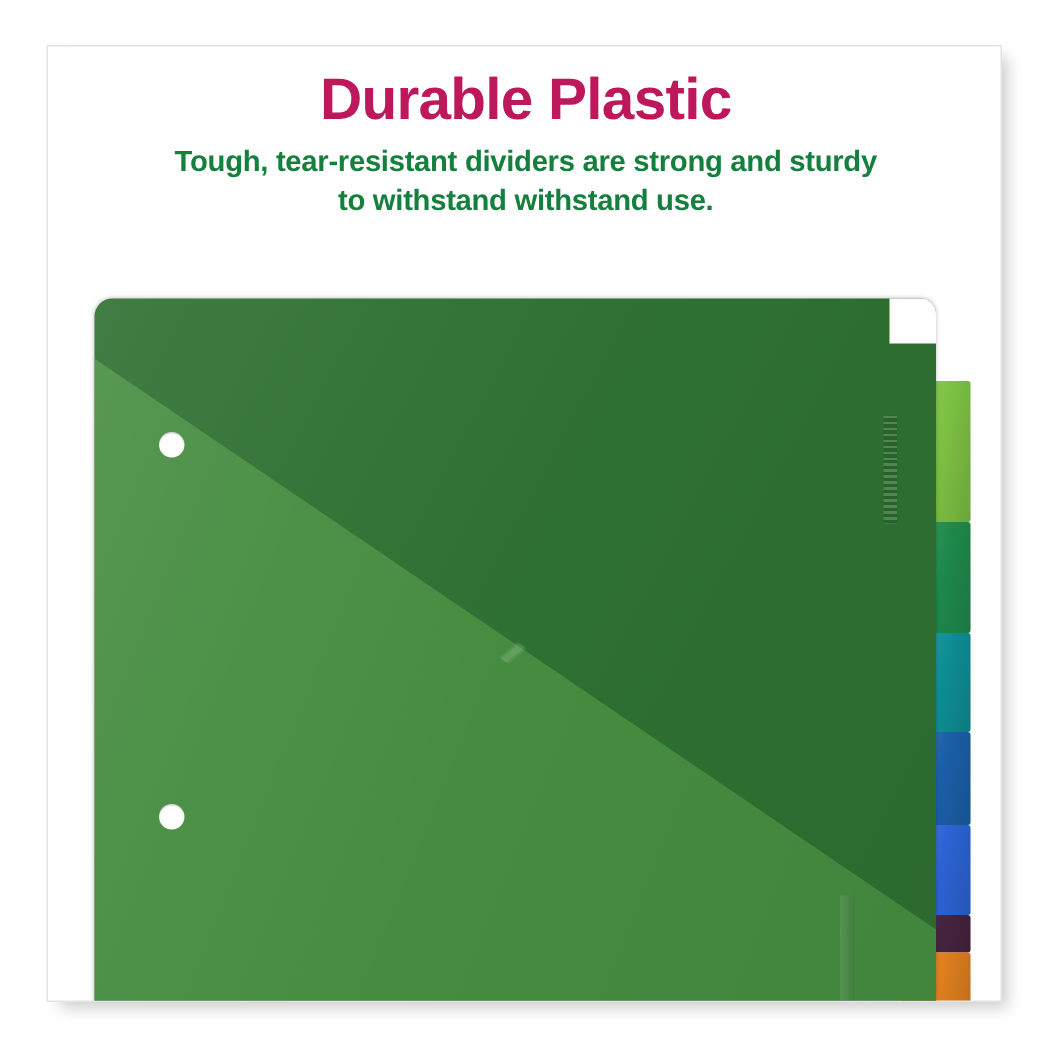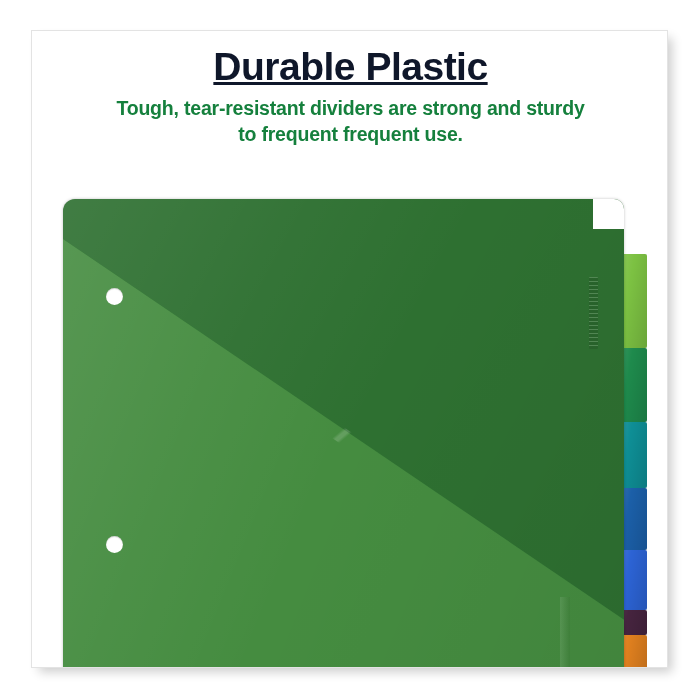--- a/index.html
+++ b/index.html
@@ -211,24 +211,24 @@
 
 </style>
 </head>
 <body>
 
 <div id="stage">
 
   <div class="card">
 
     <div class="headline-block">
-      <h1 class="title" style="color: #0f172a; text-decoration: underline;">Durable Plastic</h1>
+      <h1 class="title" style="color: #be185d;">Durable Plastic</h1>
       <p class="subtitle" style="color: #15803d;">
         <span>Tough, tear-resistant dividers are strong and sturdy</span><br>
-        <span>to frequent frequent use.</span>
+        <span>to withstand withstand use.</span>
       </p>
     </div>
 
     <div class="divider-assembly">
 
       <div class="tabs">
         <div class="tab" style="background: rgb(124, 193, 66); top: 68px; height: 94px;">
             <span class="sheen"></span>
           </div>
         <div class="tab" style="background: rgb(30, 138, 76); top: 162px; height: 74px;">

